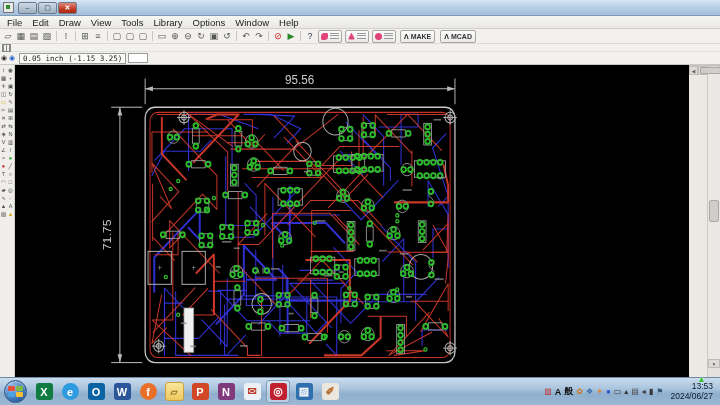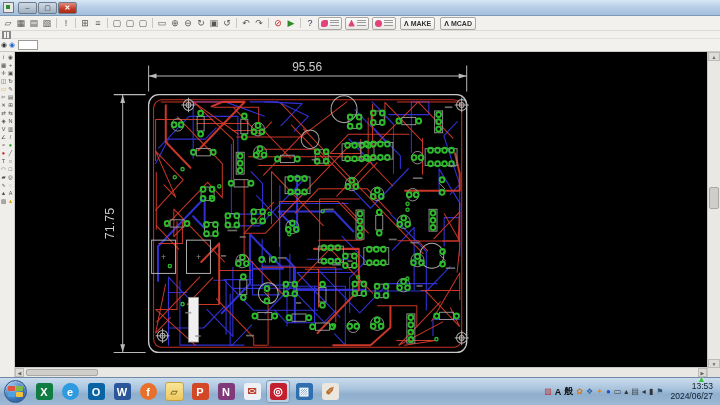--- a/index.html
+++ b/index.html
@@ -49,21 +49,21 @@
     font-family:"DejaVu Sans Mono",monospace;font-size:7.5px;line-height:9px;padding:0 3px;color:#222;white-space:nowrap;}
   .cmdinput{margin-left:2px;width:16px;height:8px;border:1px solid #9a9a96;background:#fff;
     font-size:7px;padding:0 1px;}
 
   
   .main{flex:1;display:flex;min-height:0;}
   .palette{width:14px;flex:0 0 14px;background:#efeeea;border-right:1px solid #cfcec9;
     display:grid;grid-template-columns:7px 7px;align-content:start;padding-top:1px;}
   .palico{width:7px;height:8px;display:flex;align-items:center;justify-content:center;
     font-size:5.5px;color:#4a4a4a;overflow:hidden;}
-  .center{flex:1;display:flex;flex-direction:column;min-width:0;}
+  .center{flex:1;display:flex;flex-direction:row;min-width:0;}
   .canvas{flex:1;background:#000;position:relative;overflow:hidden;}
   .canvas svg{display:block;width:100%;height:100%;}
   .hscroll{height:9px;flex:0 0 9px;background:#e9e8e5;border-top:1px solid #c9c8c4;display:flex;align-items:stretch;position:relative;}
   .rightcol{width:12px;flex:0 0 12px;display:flex;flex-direction:column;background:#e9e8e5;border-left:1px solid #c9c8c4;}
   .vscroll{flex:1;position:relative;}
   .sbtn{width:100%;height:9px;font-size:5px;color:#666;display:flex;align-items:center;justify-content:center;background:#dddcd8;border:1px solid #bdbcb8;box-sizing:border-box;}
   .hbtn{width:9px;height:100%;font-size:5px;color:#666;display:flex;align-items:center;justify-content:center;background:#dddcd8;border:1px solid #bdbcb8;box-sizing:border-box;}
   .vthumb{position:absolute;left:1px;right:1px;top:126px;height:20px;background:#cfcecb;border:1px solid #a9a8a4;border-radius:2px;}
   .hthumb{position:absolute;left:11px;top:1px;bottom:1px;width:70px;background:#cfcecb;border:1px solid #a9a8a4;border-radius:2px;}
   .scorner{height:9px;background:#e2e1dd;}
@@ -99,20 +99,31 @@
 
   <div class="titlebar">
     <div class="appicon"></div>
     <div class="winbtns">
       <div class="winbtn">–</div>
       <div class="winbtn">▢</div>
       <div class="winbtn close">✕</div>
     </div>
   </div>
 
+  <div class="menubar">
+    <span class="menuitem">File</span>
+    <span class="menuitem">Edit</span>
+    <span class="menuitem">Draw</span>
+    <span class="menuitem">View</span>
+    <span class="menuitem">Tools</span>
+    <span class="menuitem">Library</span>
+    <span class="menuitem">Options</span>
+    <span class="menuitem">Window</span>
+    <span class="menuitem">Help</span>
+  </div>
 
   <div class="toolbar">
     <span style="display:flex;align-items:center;gap:1px;">
         <span class="tbico">▱</span>
         <span class="tbico">▦</span>
         <span class="tbico">▤</span>
         <span class="tbico">▧</span>
         <span class="tbsep"></span>
         <span class="tbico">!</span>
         <span class="tbsep"></span>
@@ -160,20 +171,21 @@
     </span>
   </div>
 
   <div class="parambar">
     <div class="grid-ico"></div>
   </div>
 
   <div class="cmdrow">
     <span class="cmdico" style="color:#333;">◉</span>
     <span class="cmdico" style="color:#2266cc;">◉</span>
+    <span class="coordbox">0.05 inch (-1.15 3.25)</span>
     <input class="cmdinput" value="" style="">
   </div>
 
   <div class="main">
     <div class="palette">
         <div class="palico">i</div>
         <div class="palico">◉</div>
         <div class="palico">▦</div>
         <div class="palico">+</div>
         <div class="palico">✛</div>

